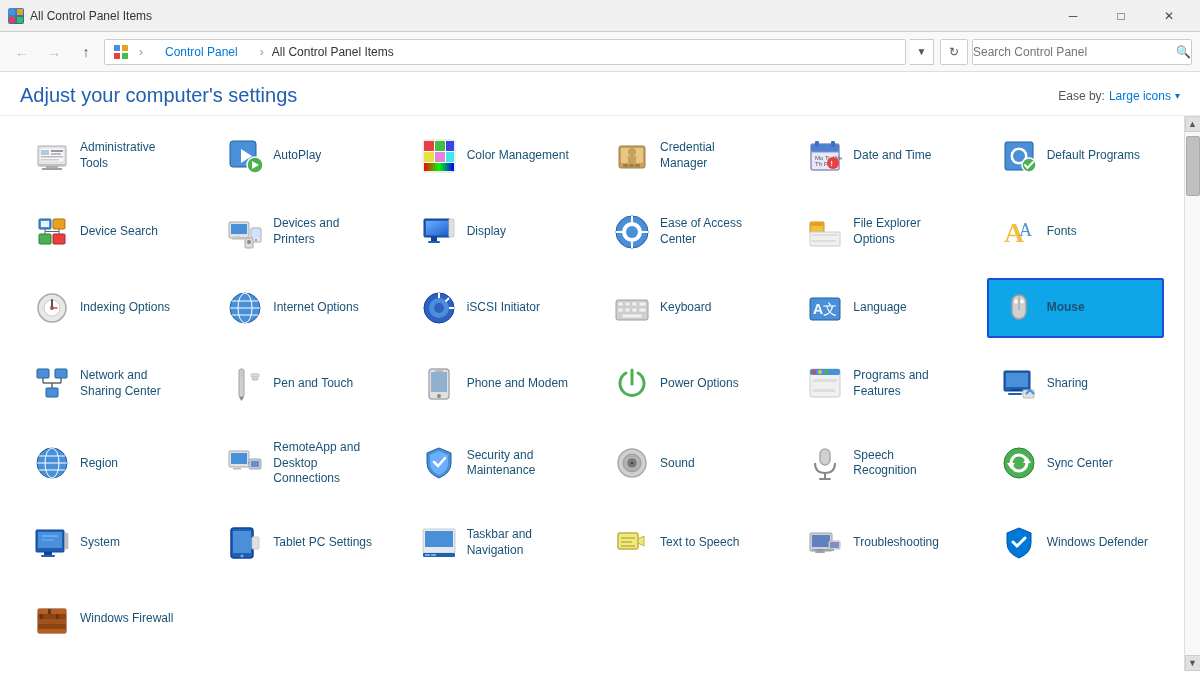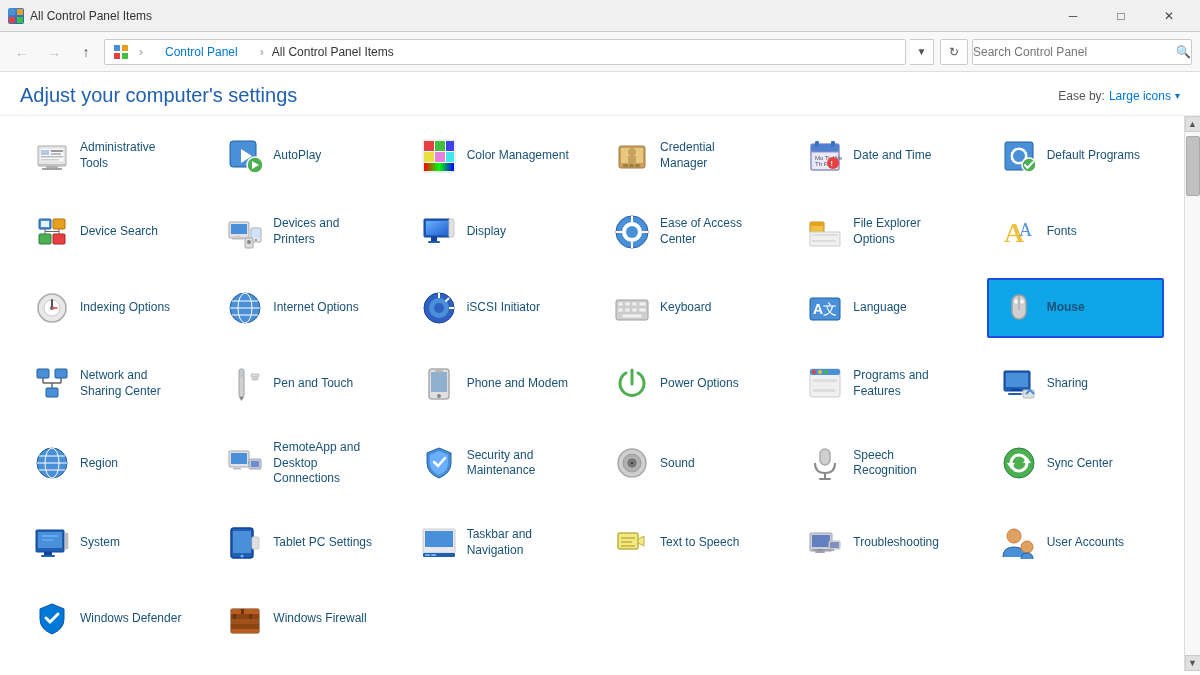--- a/index.html
+++ b/index.html
@@ -727,31 +727,20 @@
             <rect x="8" y="26" width="10" height="2" rx="1" fill="#a0a0b0"></rect>
             <rect x="22" y="16" width="11" height="8" rx="1" fill="#e0e0e0" stroke="#bbb" stroke-width="1"></rect>
             <rect x="23" y="17" width="9" height="6" fill="#8090c0"></rect>
           </svg>
         </div>
         <span class="ctrl-item-label">Troubleshooting</span>
       </div>
       <div class="ctrl-item">
         <div class="ctrl-item-icon">
           <svg width="36" height="36" viewBox="0 0 36 36">
-            <circle cx="13" cy="11" r="7" fill="#e0a060" stroke="#c08040" stroke-width="1"></circle>
-            <path d="M2 32 Q2 22 13 22 Q24 22 24 32" fill="#4a90d9" stroke="#2060a0" stroke-width="1"></path>
-            <circle cx="26" cy="22" r="6" fill="#e0a060" stroke="#c08040" stroke-width="1"></circle>
-            <path d="M20 34 Q20 28 26 28 Q32 28 32 34" fill="#4a90d9" stroke="#2060a0" stroke-width="1"></path>
-          </svg>
-        </div>
-        <span class="ctrl-item-label">User Accounts</span>
-      </div>
-      <div class="ctrl-item">
-        <div class="ctrl-item-icon">
-          <svg width="36" height="36" viewBox="0 0 36 36">
             <path d="M18 3 L30 8 L30 18 Q30 28 18 33 Q6 28 6 18 L6 8 Z" fill="#0078d7" stroke="#0050b0" stroke-width="1"></path>
             <polyline points="12,17 16,21 24,13" stroke="#fff" stroke-width="3" fill="none" stroke-linecap="round"></polyline>
           </svg>
         </div>
         <span class="ctrl-item-label">Windows Defender</span>
       </div>
       <div class="ctrl-item">
         <div class="ctrl-item-icon">
           <svg width="36" height="36" viewBox="0 0 36 36">
             <rect x="4" y="8" width="28" height="24" rx="1" fill="#8B4513" stroke="#6B3410" stroke-width="1"></rect>

